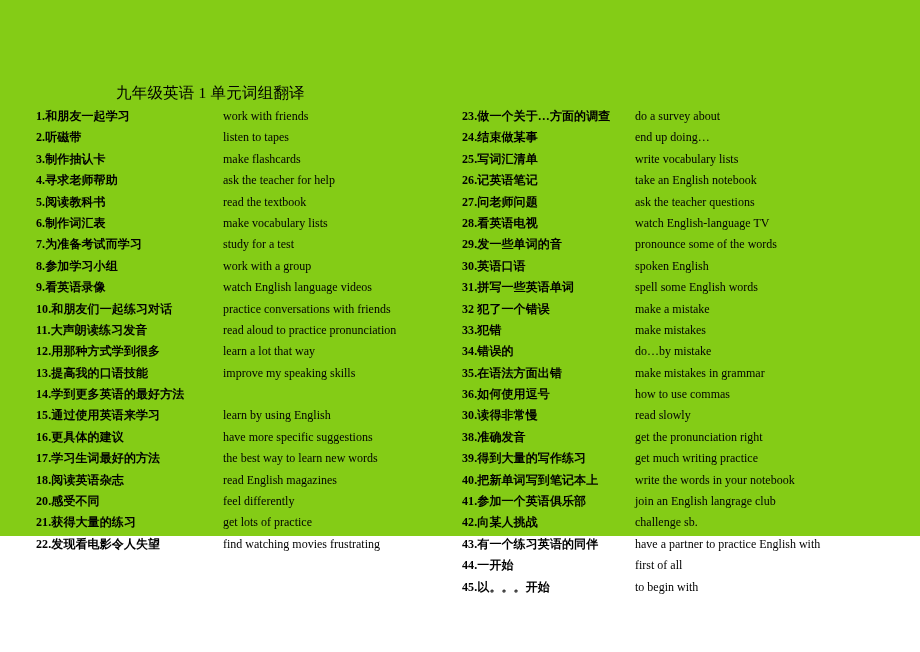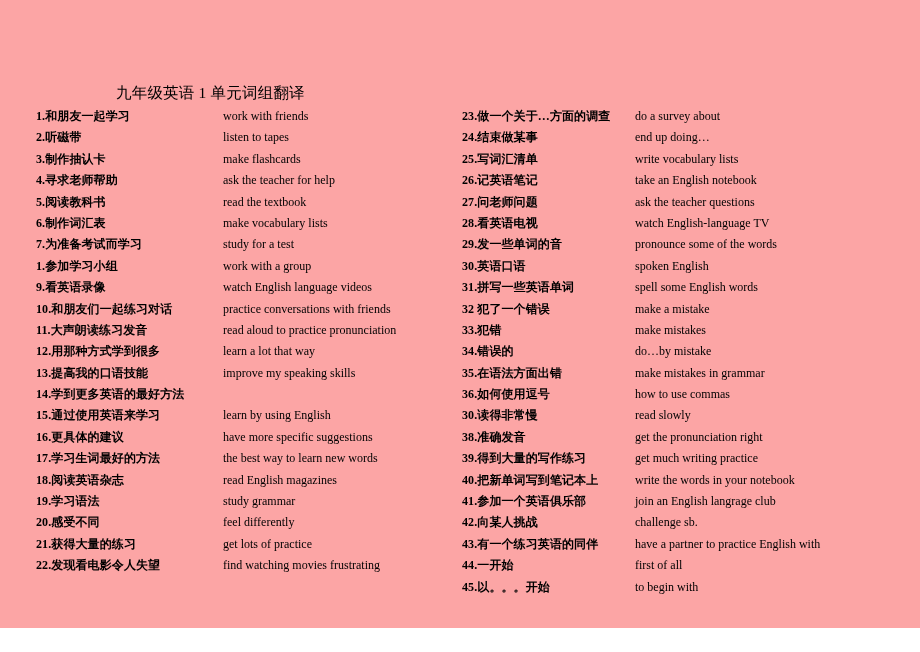--- a/index.html
+++ b/index.html
@@ -16,22 +16,22 @@
     font-family: "Liberation Serif", "DejaVu Serif", serif;
     color: #000000;
     -webkit-font-smoothing: antialiased;
   }
 
   #page {
     position: absolute;
     left: 0;
     top: 0;
     width: 920px;
-    height: 628px;
-    background: #fca5a5;
+    height: 536px;
+    background: #84cc16;
   }
 
   
   #doc-title {
     position: absolute;
     left: 116px;
     top: 82px;
     font-size: 15.5px;
     line-height: 21.4px;
     white-space: nowrap;
@@ -109,21 +109,21 @@
       </div>
       <div class="vocab-row">
         <span class="term-cn">6.制作词汇表</span>
         <span class="term-en">make vocabulary lists</span>
       </div>
       <div class="vocab-row">
         <span class="term-cn">7.为准备考试而学习</span>
         <span class="term-en">study for a test</span>
       </div>
       <div class="vocab-row">
-        <span class="term-cn">1.参加学习小组</span>
+        <span class="term-cn">8.参加学习小组</span>
         <span class="term-en">work with a group</span>
       </div>
       <div class="vocab-row">
         <span class="term-cn">9.看英语录像</span>
         <span class="term-en">watch English language videos</span>
       </div>
       <div class="vocab-row en-shift-2">
         <span class="term-cn">10.和朋友们一起练习对话</span>
         <span class="term-en">practice conversations with friends</span>
       </div>
@@ -150,24 +150,20 @@
         <span class="term-cn">16.更具体的建议</span>
         <span class="term-en">have more specific suggestions</span>
       </div>
       <div class="vocab-row en-shift-1">
         <span class="term-cn">17.学习生词最好的方法</span>
         <span class="term-en">the best way to learn new words</span>
       </div>
       <div class="vocab-row">
         <span class="term-cn">18.阅读英语杂志</span>
         <span class="term-en">read English magazines</span>
-      </div>
-      <div class="vocab-row">
-        <span class="term-cn">19.学习语法</span>
-        <span class="term-en">study grammar</span>
       </div>
       <div class="vocab-row">
         <span class="term-cn">20.感受不同</span>
         <span class="term-en">feel differently</span>
       </div>
       <div class="vocab-row">
         <span class="term-cn">21.获得大量的练习</span>
         <span class="term-en">get lots of practice</span>
       </div>
       <div class="vocab-row en-shift-1">

